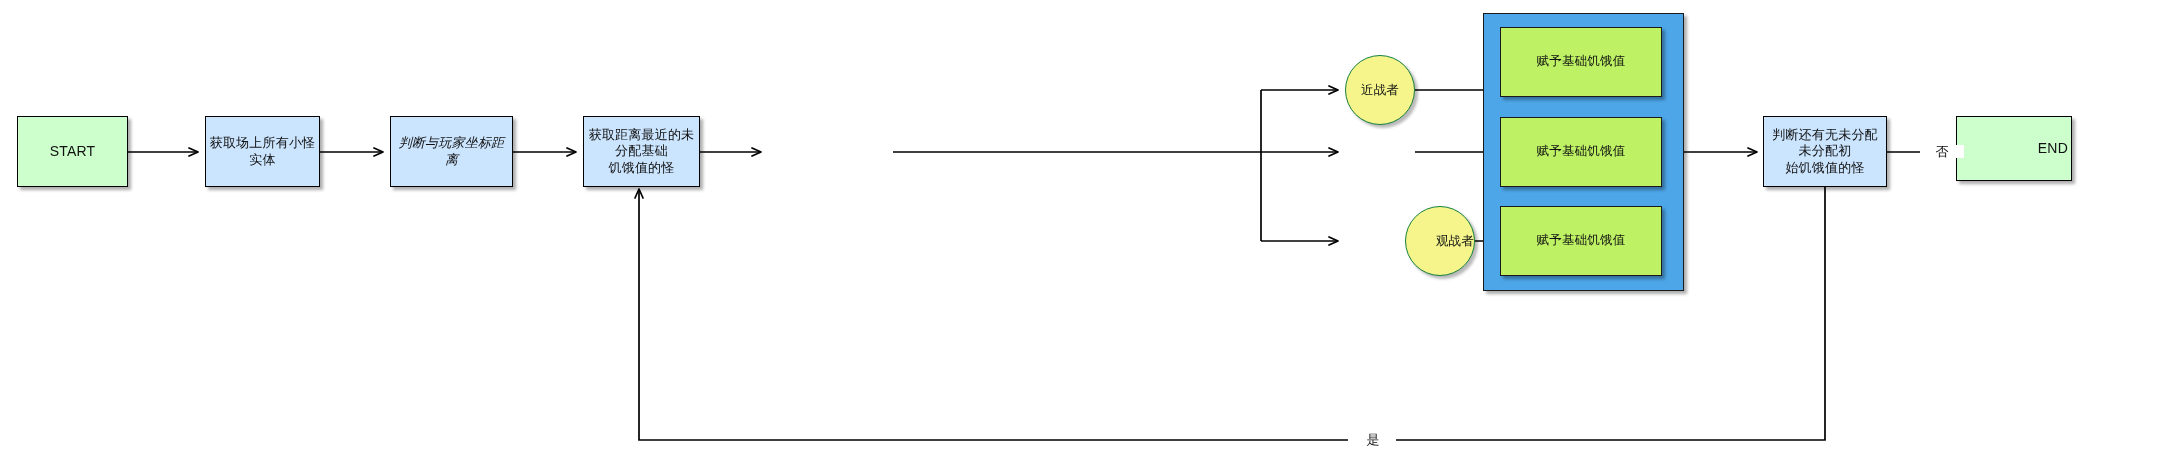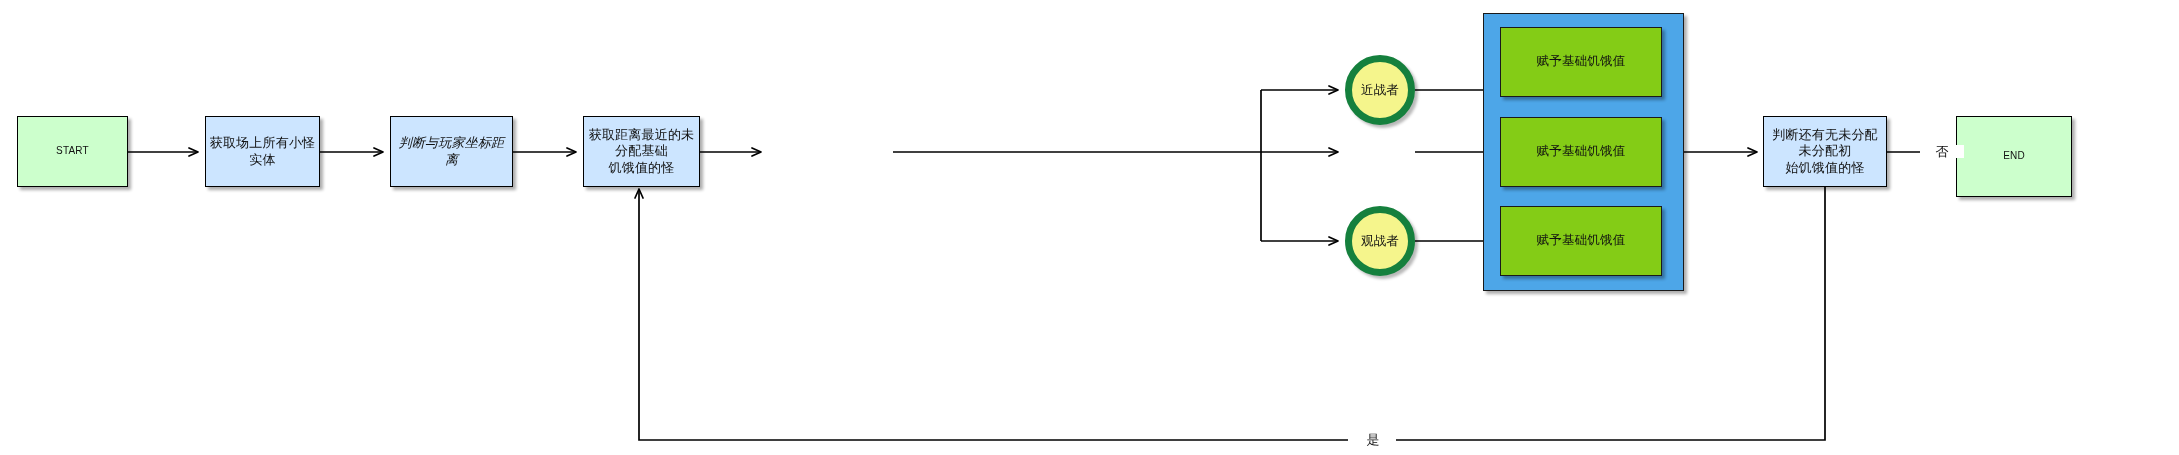--- a/index.html
+++ b/index.html
@@ -35,43 +35,43 @@
     box-shadow: 3px 3px 3px rgba(0,0,0,0.32);
     font-size: 13px;
     line-height: 1.25;
     color: #111111;
     letter-spacing: 0.2px;
     white-space: pre-line;
     padding: 2px 3px;
   }
   .node.terminal {
     background: #ccffcc;
-    font-size: 10px;
+    font-size: 14px;
   }
   .node.process {
     background: #cce5ff;
   }
   .node.subprocess {
-    background: #84cc16;
+    background: #bef264;
     border: 1px solid #1a1a1a;
     font-size: 12.5px;
   }
   .group-box {
     position: absolute;
     box-sizing: border-box;
     background: #4da6e8;
     border: 1px solid #1a1a1a;
     box-shadow: 3px 3px 3px rgba(0,0,0,0.32);
   }
   .circle-node {
     position: absolute;
     box-sizing: border-box;
     border-radius: 50%;
     background: #f5f58c;
-    border: 7px solid #15803d;
+    border: 1px solid #15803d;
     display: flex;
     align-items: center;
     justify-content: center;
     text-align: center;
     font-size: 12.5px;
     color: #111111;
     box-shadow: 3px 3px 3px rgba(0,0,0,0.28);
     letter-spacing: 0.2px;
   }
   .edge-label {
@@ -151,42 +151,42 @@
     <span>获取距离最近的未分配基础
 饥饿值的怪</span>
   </div>
 
 
   <div class="circle-node" style="left:1345px; top:55px; width:70px; height:70px;">
     <span>近战者</span>
   </div>
 
 
-  <div class="circle-node" style="left:1345px; top:206px; width:70px; height:70px;">
+  <div class="circle-node" style="left:1405px; top:206px; width:70px; height:70px;justify-content:flex-end;">
     <span>观战者</span>
   </div>
 
   <div class="node subprocess" style="left:1500px; top:27px; width:162px; height:70px;">
     <span>赋予基础饥饿值</span>
   </div>
 
   <div class="node subprocess" style="left:1500px; top:117px; width:162px; height:70px;">
     <span>赋予基础饥饿值</span>
   </div>
 
   <div class="node subprocess" style="left:1500px; top:206px; width:162px; height:70px;">
     <span>赋予基础饥饿值</span>
   </div>
 
   <div class="node process" style="left:1763px; top:116px; width:124px; height:71px;">
     <span>判断还有无未分配未分配初
 始饥饿值的怪</span>
   </div>
 
-  <div class="node terminal" style="left:1956px; top:116px; width:116px; height:81px;">
+  <div class="node terminal" style="left:1956px; top:116px; width:116px; height:65px;justify-content:flex-end;">
     <span>END</span>
   </div>
 
   <div class="edge-label" style="left:1920px; top:145px; width:36px;">否</div>
 
   <div class="edge-label" style="left:1350px; top:433px; width:38px;">是</div>
 
 </div>
 
 </body></html>

